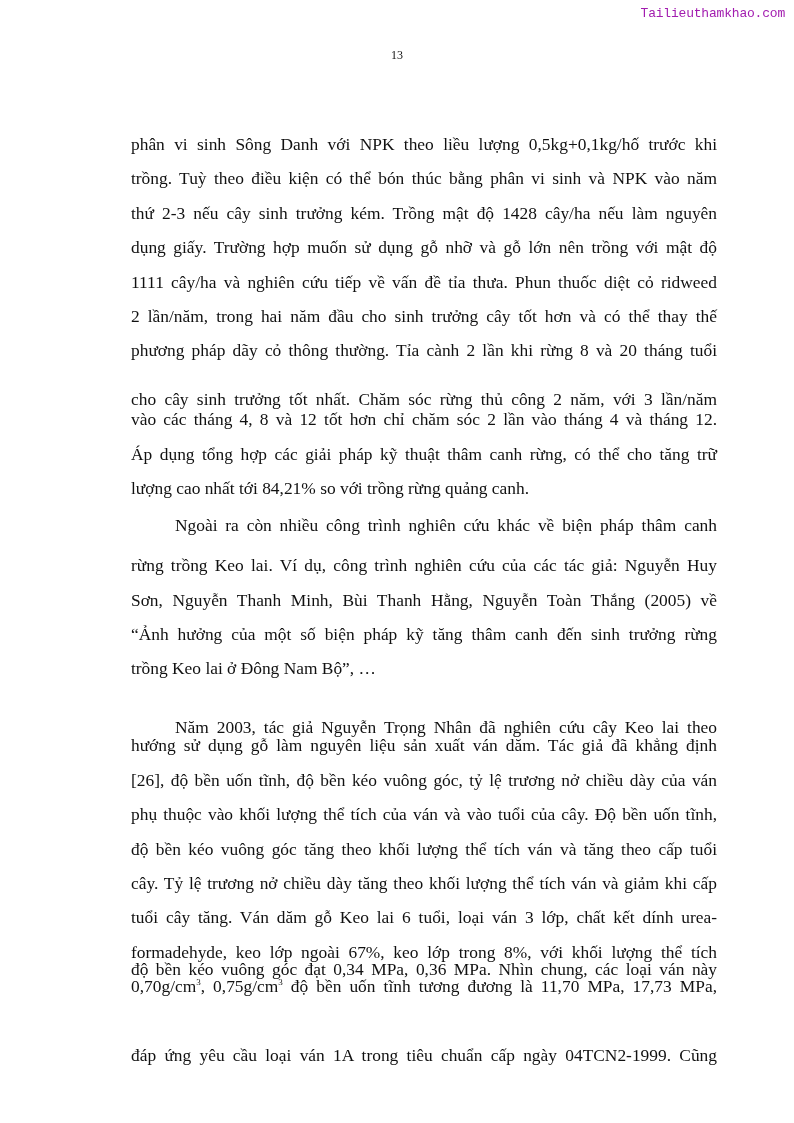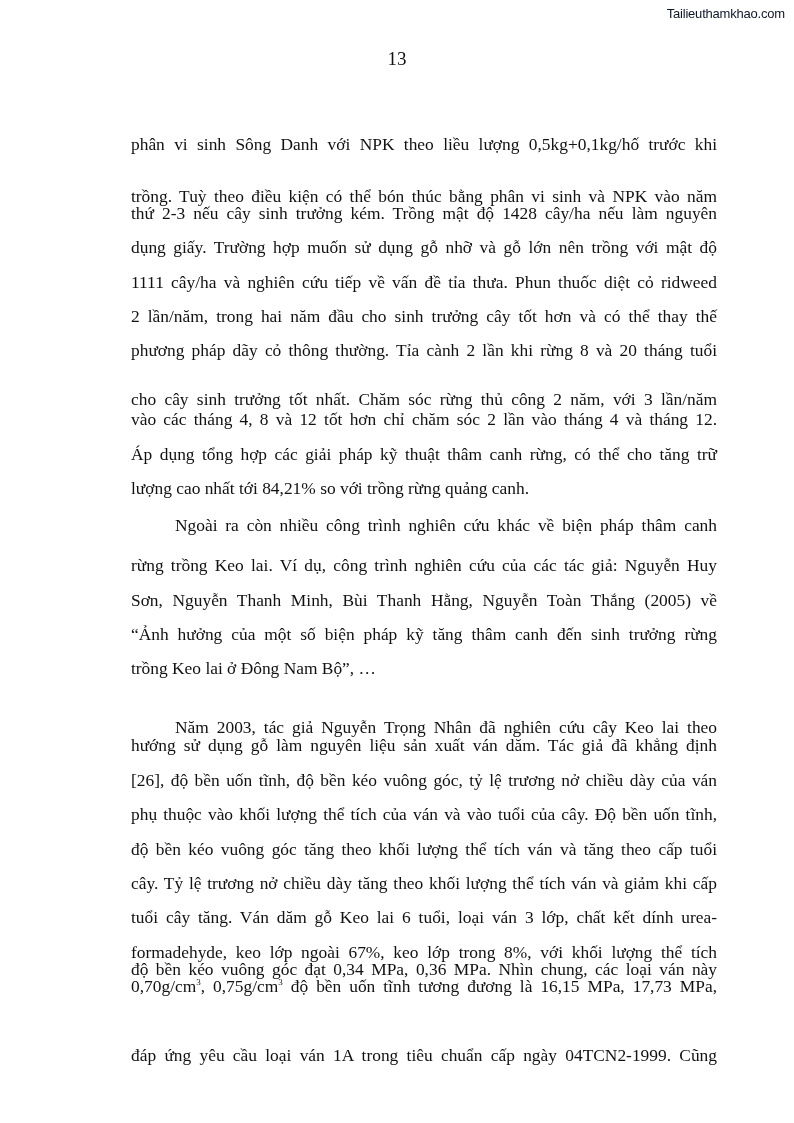--- a/index.html
+++ b/index.html
@@ -1,35 +1,35 @@
 <!DOCTYPE html>
 <html><head>
 <meta charset="utf-8">
 <style>
   html, body { margin: 0; padding: 0; background: #ffffff; }
   body { width: 794px; height: 1123px; position: relative; overflow: hidden;
          font-family: "Liberation Serif", "DejaVu Serif", serif; color: #111111; }
-  .watermark { position: absolute; top: 6px; right: 9px; font-family: Liberation Sans, sans-serif;
-               font-size: 13px; color: #0f172a; letter-spacing: -0.2px; }
-  .page-number { position: absolute; top: 48px; left: 0; width: 100%; text-align: center; font-size: 19px; }
+  .watermark { position: absolute; top: 6px; right: 9px; font-family: Liberation Mono, monospace;
+               font-size: 13px; color: #a21caf; letter-spacing: -0.2px; }
+  .page-number { position: absolute; top: 48px; left: 0; width: 100%; text-align: center; font-size: 12px; }
   .line { position: absolute; left: 131px; width: 586px; font-size: 17.4px; line-height: 22px;
           white-space: nowrap; text-align: justify; text-align-last: justify; }
   .line.last { text-align-last: left; }
   .line.indent { left: 175px; width: 542px; }
   sup { font-size: 9px; vertical-align: 7px; line-height: 0; }
 </style>
 </head>
 <body>
 
 <div class="watermark">Tailieuthamkhao.com</div>
 <div class="page-number">13</div>
 
 <div>
   <div class="line" style="top:133px">phân vi sinh Sông Danh với NPK theo liều lượng 0,5kg+0,1kg/hố trước khi</div>
-  <div class="line" style="top:185px">trồng. Tuỳ theo điều kiện có thể bón thúc bằng phân vi sinh và NPK vào năm</div>
+  <div class="line" style="top:167px">trồng. Tuỳ theo điều kiện có thể bón thúc bằng phân vi sinh và NPK vào năm</div>
   <div class="line" style="top:202px">thứ 2-3 nếu cây sinh trưởng kém. Trồng mật độ 1428 cây/ha nếu làm nguyên</div>
   <div class="line" style="top:236px">dụng giấy. Trường hợp muốn sử dụng gỗ nhỡ và gỗ lớn nên trồng với mật độ</div>
   <div class="line" style="top:271px">1111 cây/ha và nghiên cứu tiếp về vấn đề tỉa thưa. Phun thuốc diệt cỏ ridweed</div>
   <div class="line" style="top:305px">2 lần/năm, trong hai năm đầu cho sinh trưởng cây tốt hơn và có thể thay thế</div>
   <div class="line" style="top:339px">phương pháp dãy cỏ thông thường. Tỉa cành 2 lần khi rừng 8 và 20 tháng tuổi</div>
   <div class="line" style="top:388px">cho cây sinh trưởng tốt nhất. Chăm sóc rừng thủ công 2 năm, với 3 lần/năm</div>
   <div class="line" style="top:408px">vào các tháng 4, 8 và 12 tốt hơn chỉ chăm sóc 2 lần vào tháng 4 và tháng 12.</div>
   <div class="line" style="top:443px">Áp dụng tổng hợp các giải pháp kỹ thuật thâm canh rừng, có thể cho tăng trữ</div>
   <div class="line last" style="top:477px">lượng cao nhất tới 84,21% so với trồng rừng quảng canh.</div>
 </div>
@@ -44,16 +44,16 @@
 
 <div>
   <div class="line indent" style="top:716px">Năm 2003, tác giả Nguyễn Trọng Nhân đã nghiên cứu cây Keo lai theo</div>
   <div class="line" style="top:734px">hướng sử dụng gỗ làm nguyên liệu sản xuất ván dăm. Tác giả đã khẳng định</div>
   <div class="line" style="top:769px">[26], độ bền uốn tĩnh, độ bền kéo vuông góc, tỷ lệ trương nở chiều dày của ván</div>
   <div class="line" style="top:803px">phụ thuộc vào khối lượng thể tích của ván và vào tuổi của cây. Độ bền uốn tĩnh,</div>
   <div class="line" style="top:838px">độ bền kéo vuông góc tăng theo khối lượng thể tích ván và tăng theo cấp tuổi</div>
   <div class="line" style="top:872px">cây. Tỷ lệ trương nở chiều dày tăng theo khối lượng thể tích ván và giảm khi cấp</div>
   <div class="line" style="top:906px">tuổi cây tăng. Ván dăm gỗ Keo lai 6 tuổi, loại ván 3 lớp, chất kết dính urea-</div>
   <div class="line" style="top:941px">formadehyde, keo lớp ngoài 67%, keo lớp trong 8%, với khối lượng thể tích</div>
-  <div class="line" style="top:975px"><span>0,70g/cm</span><sup>3</sup><span>, 0,75g/cm</span><sup>3</sup><span> độ bền uốn tĩnh tương đương là 16,15 MPa, 17,73 MPa,</span></div>
+  <div class="line" style="top:975px"><span>0,70g/cm</span><sup>3</sup><span>, 0,75g/cm</span><sup>3</sup><span> độ bền uốn tĩnh tương đương là 11,70 MPa, 17,73 MPa,</span></div>
   <div class="line" style="top:958px">độ bền kéo vuông góc đạt 0,34 MPa, 0,36 MPa. Nhìn chung, các loại ván này</div>
   <div class="line" style="top:1044px">đáp ứng yêu cầu loại ván 1A trong tiêu chuẩn cấp ngày 04TCN2-1999. Cũng</div>
 </div>
 
 </body></html>

